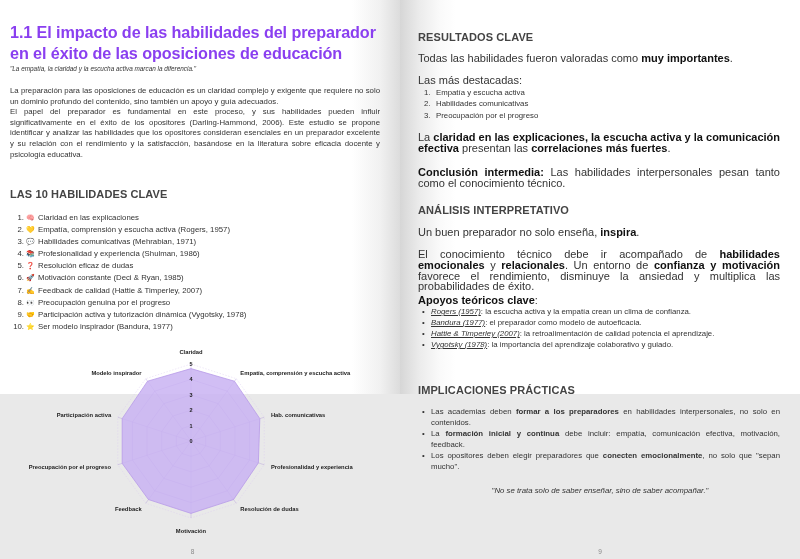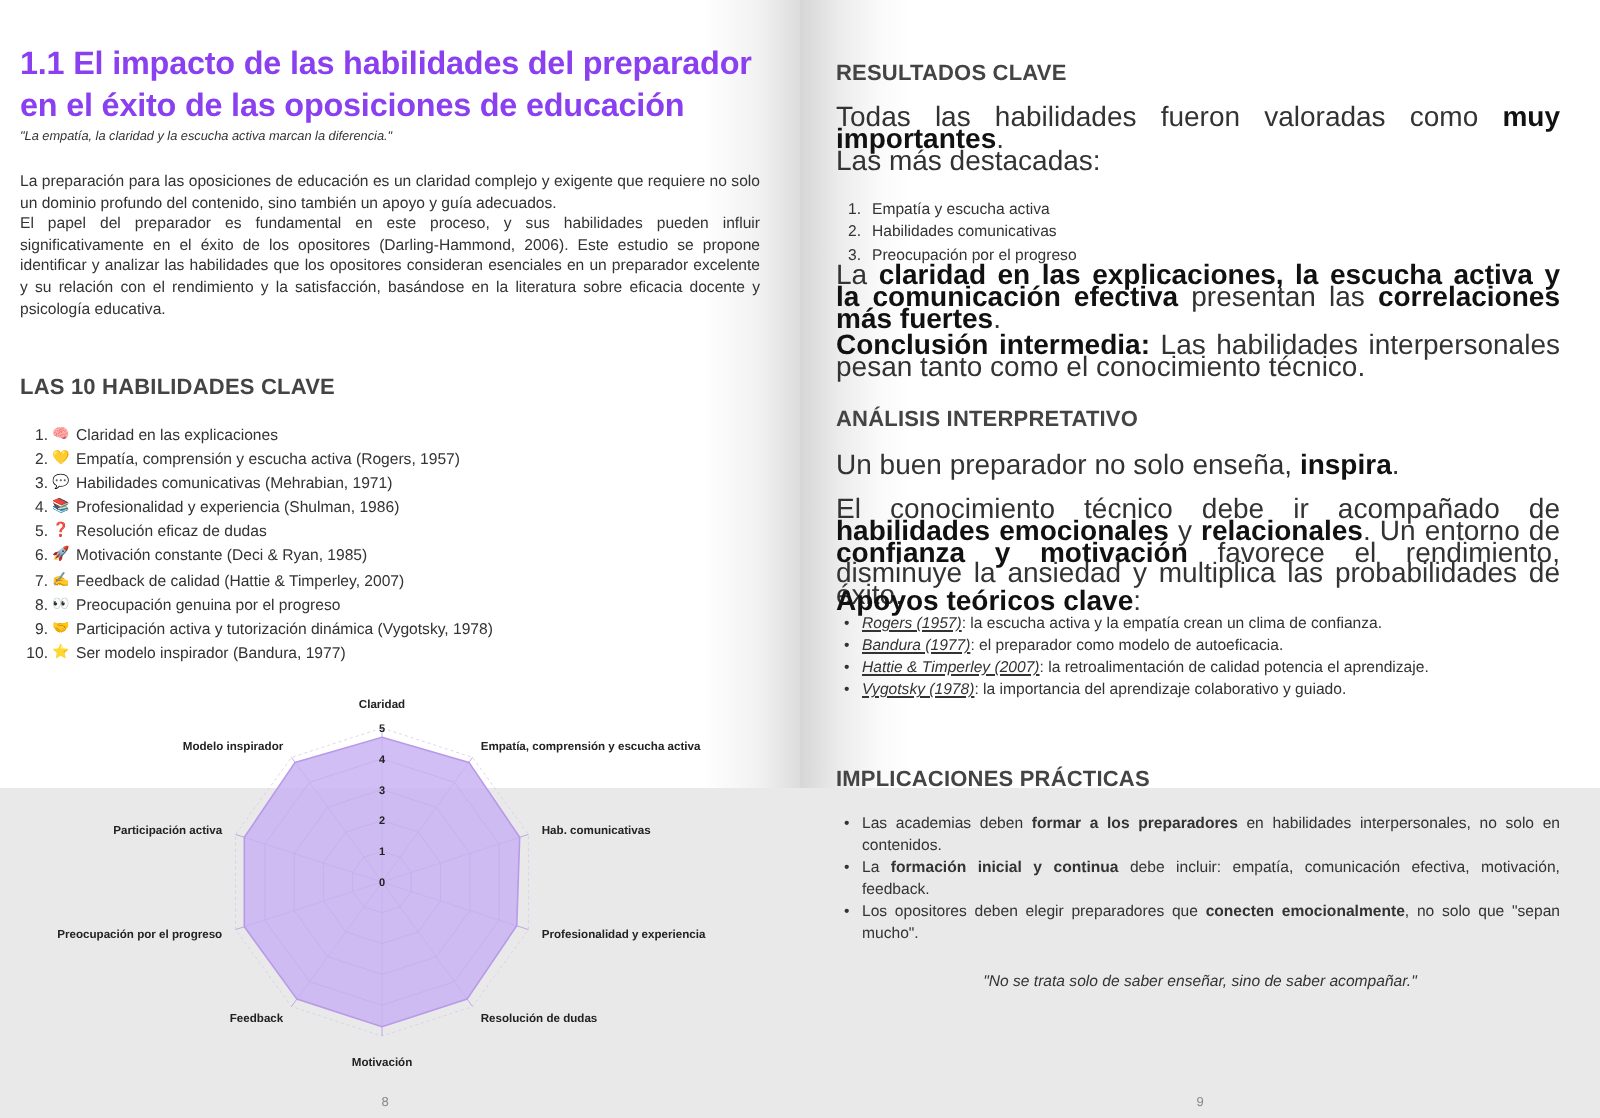--- a/index.html
+++ b/index.html
@@ -18,23 +18,23 @@
   .h2 { position: absolute; font-size: 11px; font-weight: bold; color: #444; letter-spacing: 0.1px; }
   .skills { position: absolute; left: 10px; top: 212px; font-size: 7.8px; line-height: 12.1px; color: #333; list-style: none; }
   .skills li { display: flex; white-space: nowrap; }
   .skills .num { display: inline-block; width: 14px; text-align: right; margin-right: 1px; }
   .skills .emo { display: inline-block; width: 11px; font-size: 7px; text-align: center; margin-right: 2px; }
 
   .radar { position: absolute; left: 0; top: 345px; width: 400px; height: 200px; }
   .radar text { font-family: "Liberation Sans", "DejaVu Sans", sans-serif; }
   .pagenum { position: absolute; top: 548px; font-size: 6.5px; color: #888; }
 
-  .rp { position: absolute; left: 18px; width: 362px; font-size: 14px; line-height: 10.8px; color: #333; text-align: justify; }
+  .rp { position: absolute; left: 18px; width: 362px; font-size: 11px; line-height: 10.8px; color: #333; text-align: justify; }
   .rp b { color: #111; }
-  .ol { position: absolute; left: 24px; font-size: 7.8px; line-height: 11.3px; color: #333; list-style: none; margin-top: 12px; }
+  .ol { position: absolute; left: 24px; font-size: 7.8px; line-height: 11.3px; color: #333; list-style: none; }
   .ol li .n { display: inline-block; width: 12px; }
   .bul { position: absolute; left: 18px; width: 362px; font-size: 7.8px; line-height: 11px; color: #333; list-style: none; }
   .bul li { position: relative; padding-left: 13px; text-align: justify; }
   .bul li::before { content: "•"; position: absolute; left: 4px; top: 0; }
   .bul i { font-style: italic; text-decoration: underline; }
   .closing { position: absolute; left: 0; width: 400px; text-align: center; font-size: 7.8px; font-style: italic; color: #333; }
 </style>
 </head>
 <body>
 

